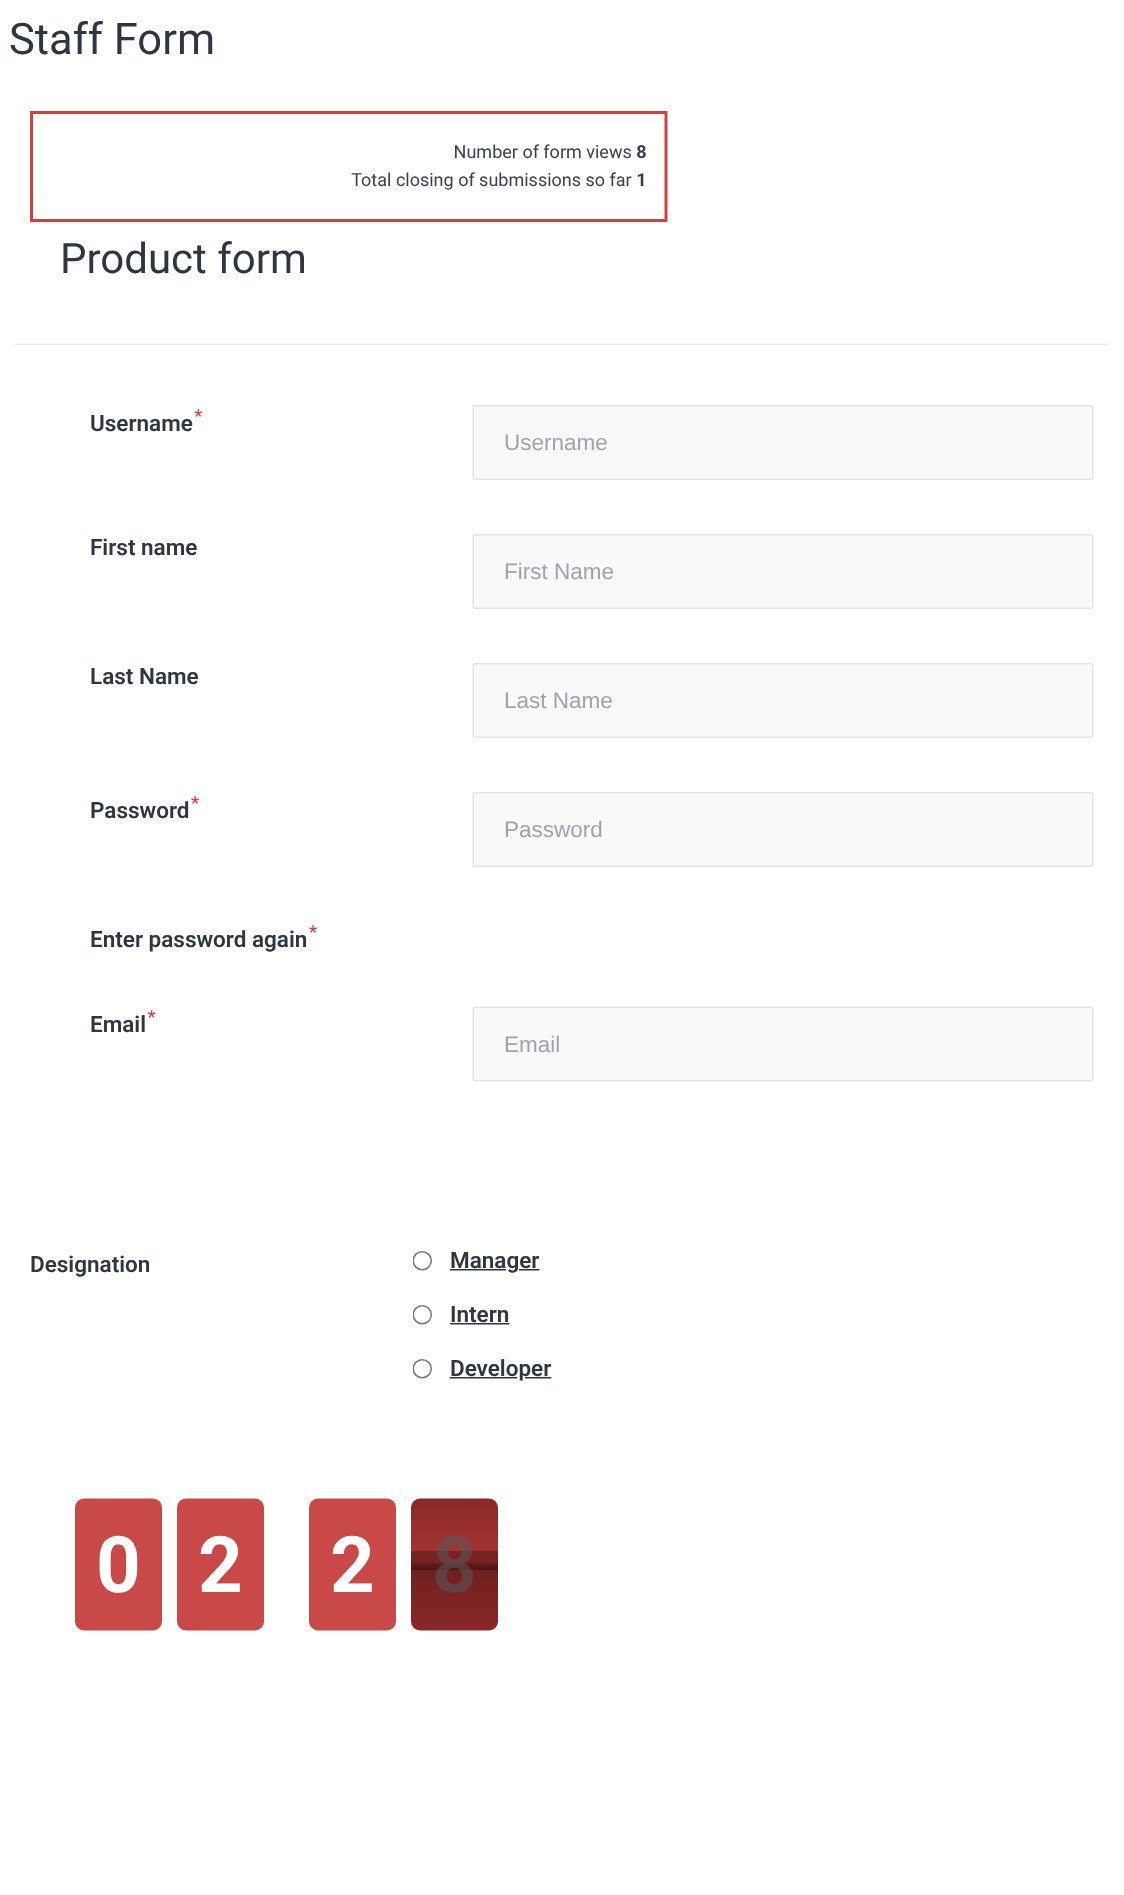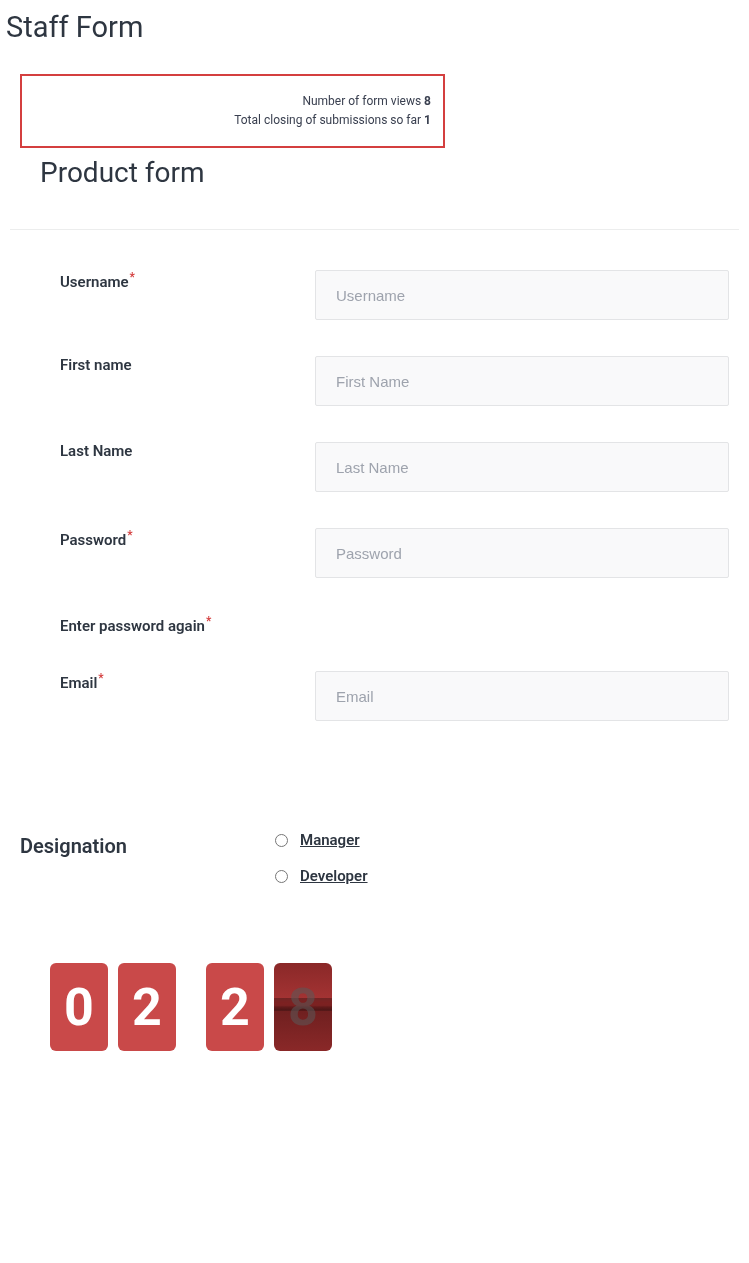--- a/index.html
+++ b/index.html
@@ -80,21 +80,21 @@
       color: #9ea3ad;
     }
     .radio-row {
       display: flex;
       align-items: flex-start;
       padding: 10px 20px;
       margin-top: 90px;
     }
     .radio-label-col {
       width: 255px;
-      font-size: 20px;
+      font-size: 15px;
       font-weight: 600;
       color: #2e3641;
       flex-shrink: 0;
       padding-top: 3px;
     }
     .radio-options {
       flex: 1;
     }
     .radio-option {
       display: flex;
@@ -216,20 +216,24 @@
 
 <div class="radio-row">
   <div class="radio-label-col">Designation</div>
   <div class="radio-options">
     <label class="radio-option">
       <input type="radio" name="designation" style="">
       <span>Manager</span>
     </label>
     <label class="radio-option">
       <input type="radio" name="designation" style="">
+      <span>Intern</span>
+    </label>
+    <label class="radio-option">
+      <input type="radio" name="designation" style="">
       <span>Developer</span>
     </label>
   </div>
 </div>
 
 <div class="counter">
   <div class="counter-group">
     <div class="digit">
         <span class="digit-num">0</span>
       </div>

